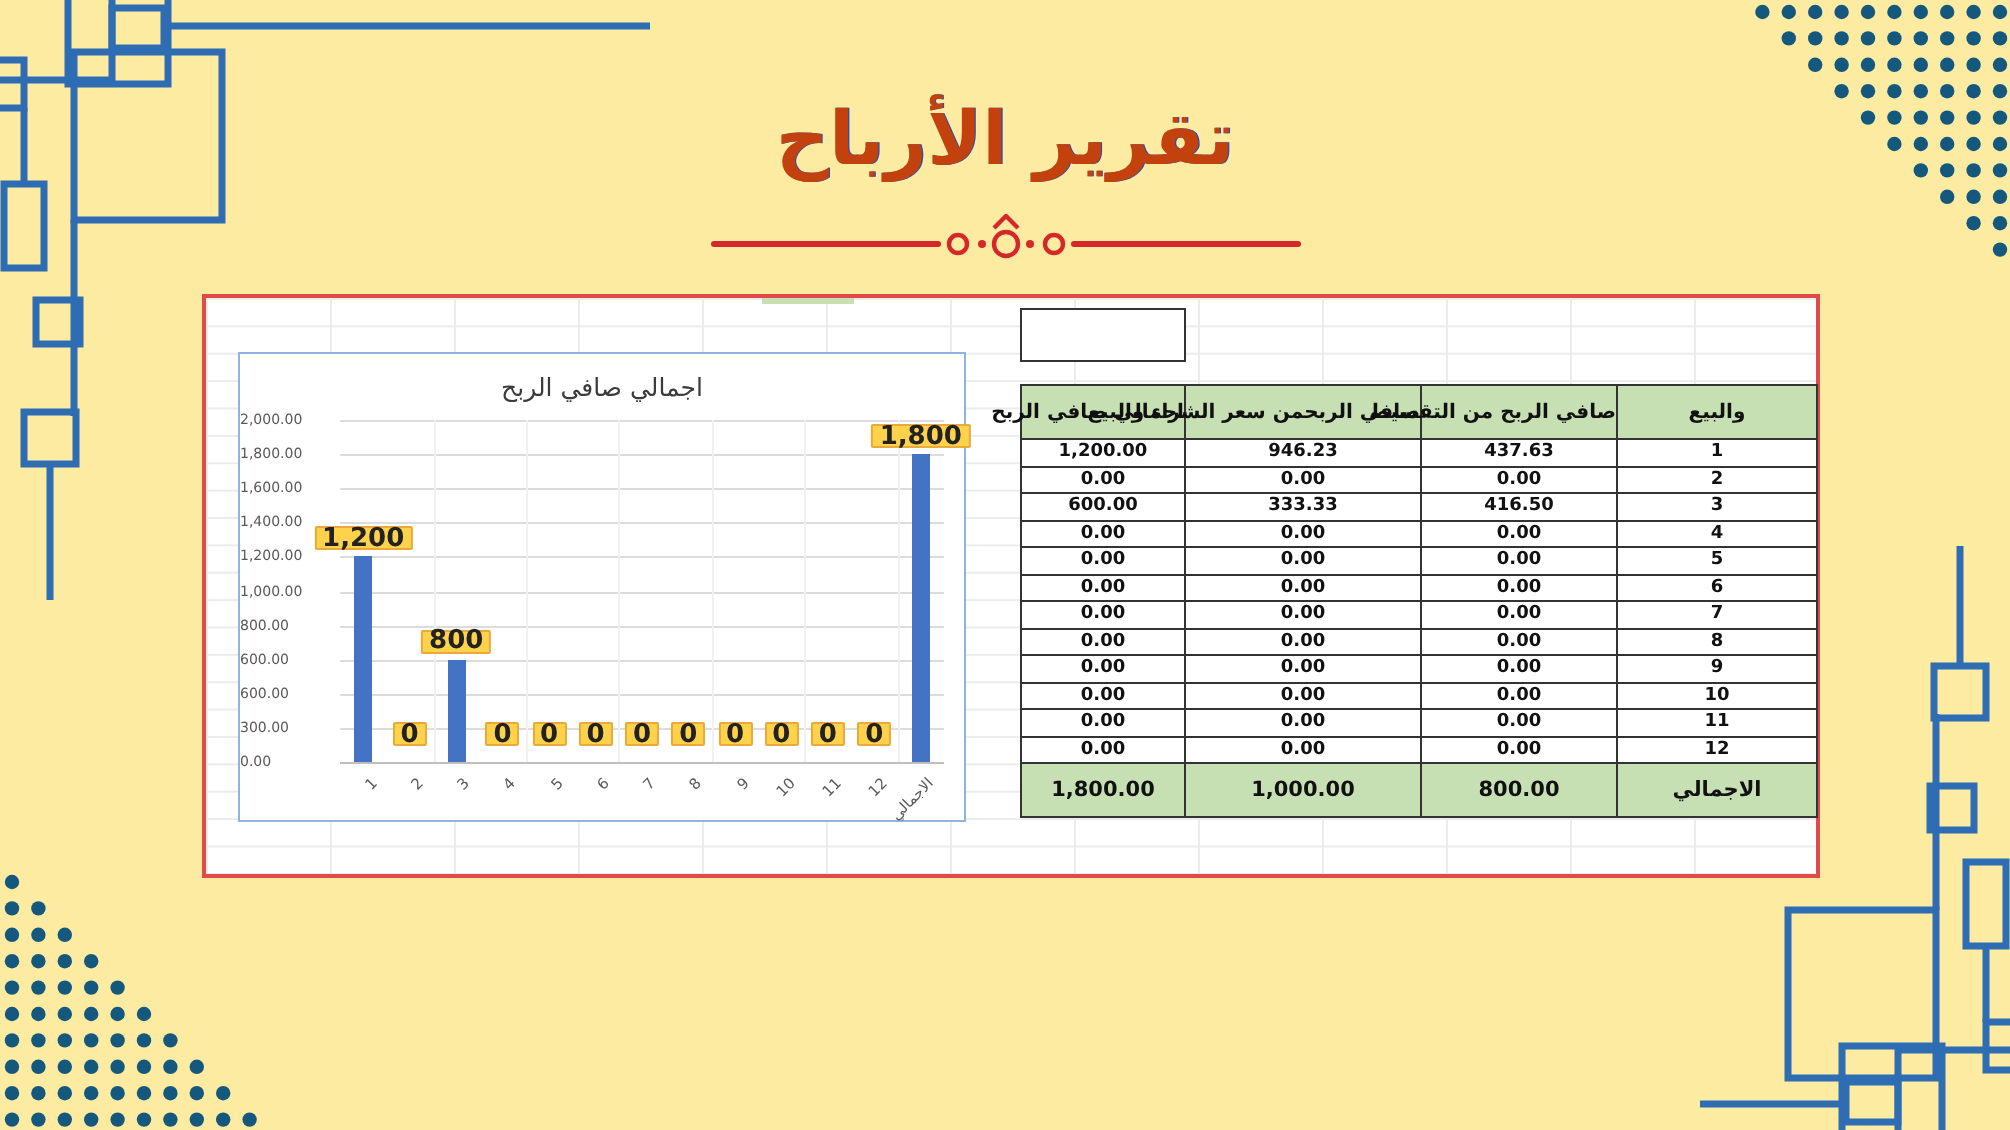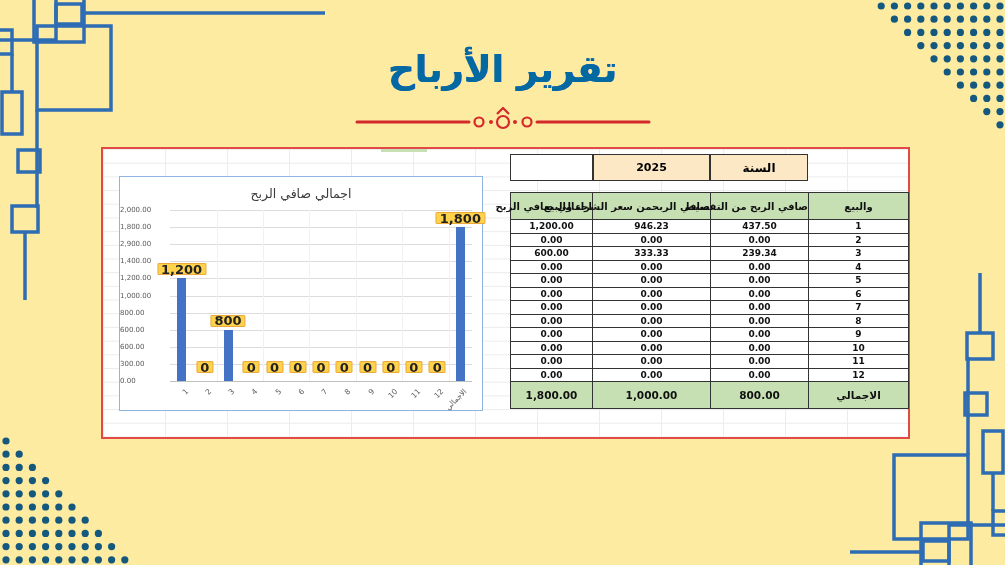--- a/index.html
+++ b/index.html
@@ -7,21 +7,21 @@
     width:1005px;height:565px;position:relative;overflow:hidden;
     background:#FDEBA1;
     font-family:"DejaVu Sans","Liberation Sans",sans-serif;
   }
   
   .corner{position:absolute;pointer-events:none;}
   .corner svg{display:block;}
   
   .page-title{
     position:absolute;top:48px;left:0;right:0;text-align:center;
-    font-size:37px;font-weight:bold;color:#0369a1;
+    font-size:37px;font-weight:bold;color:#c2410c;
     text-shadow:0.6px 0 0 #1951C8;
   }
   .flourish{position:absolute;top:107px;left:50%;transform:translateX(-50%);}
   
   .panel{
     position:absolute;left:101px;top:147px;width:805px;height:288px;
     background:#fff;border:2px solid #E14B47;
     background-image:
       linear-gradient(#ECECEC 1px,transparent 1px),
       linear-gradient(90deg,#ECECEC 1px,transparent 1px);
@@ -261,21 +261,21 @@
     <div class="chart-title">اجمالي صافي الربح</div>
     <div id="yaxis">
         <div class="ytick" style="top: 200px;">0.00</div>
         <div class="ytick" style="top: 182.9px;">300.00</div>
         <div class="ytick" style="top: 165.8px;">600.00</div>
         <div class="ytick" style="top: 148.7px;">600.00</div>
         <div class="ytick" style="top: 131.6px;">800.00</div>
         <div class="ytick" style="top: 114.5px;">1,000.00</div>
         <div class="ytick" style="top: 97.4px;">1,200.00</div>
         <div class="ytick" style="top: 80.3px;">1,400.00</div>
-        <div class="ytick" style="top: 63.2px;">2,900.00</div>
+        <div class="ytick" style="top: 63.2px;">1,600.00</div>
         <div class="ytick" style="top: 46.1px;">1,800.00</div>
         <div class="ytick" style="top: 29px;">2,000.00</div>
       </div>
     <div class="plot" id="plot">
         <div class="gridline" style="top: 153.9px;"></div>
         <div class="gridline" style="top: 136.8px;"></div>
         <div class="gridline" style="top: 119.7px;"></div>
         <div class="gridline" style="top: 102.6px;"></div>
         <div class="gridline" style="top: 85.5px;"></div>
         <div class="gridline" style="top: 68.4px;"></div>
@@ -317,54 +317,52 @@
         <div class="xlabel" style="left: 156.2px; top: 210px;">8</div>
         <div class="xlabel" style="left: 179.5px; top: 210px;">9</div>
         <div class="xlabel" style="left: 202.7px; top: 210px;">10</div>
         <div class="xlabel" style="left: 225.9px; top: 210px;">11</div>
         <div class="xlabel" style="left: 249.2px; top: 210px;">12</div>
         <div class="xlabel" style="left: 272.4px; top: 210px;">الاجمالي</div>
       </div>
   </div>
 
   <div class="cell" style="left:407px;top:5px;width:83px;height:27px;"></div>
-  <div class="cell tan" style="left:490px;top:5px;width:117px;height:27px;font-size:11px;">2025</div>
-  <div class="cell tan" style="left:607px;top:5px;width:98px;height:27px;font-size:12px;">السنة</div>
 
   <table class="ptable">
     <colgroup>
       <col style="width:100px">
         <col style="width:98px">
         <col style="width:118px">
         <col style="width:82px">
     </colgroup>
     <thead>
         <tr id="thead-row">
           <th>والبيع</th>
           <th>صافي الربح من التقسيط</th>
           <th>صافي الربحمن سعر الشراء والبيع</th>
           <th>اجمالي صافي الربح</th>
         </tr>
       </thead>
     <tbody id="tbody">
         <tr>
           <td>1</td>
-          <td>437.50</td>
+          <td>437.63</td>
           <td>946.23</td>
           <td>1,200.00</td>
         </tr>
         <tr>
           <td>2</td>
           <td>0.00</td>
           <td>0.00</td>
           <td>0.00</td>
         </tr>
         <tr>
           <td>3</td>
-          <td>239.34</td>
+          <td>416.50</td>
           <td>333.33</td>
           <td>600.00</td>
         </tr>
         <tr>
           <td>4</td>
           <td>0.00</td>
           <td>0.00</td>
           <td>0.00</td>
         </tr>
         <tr>

